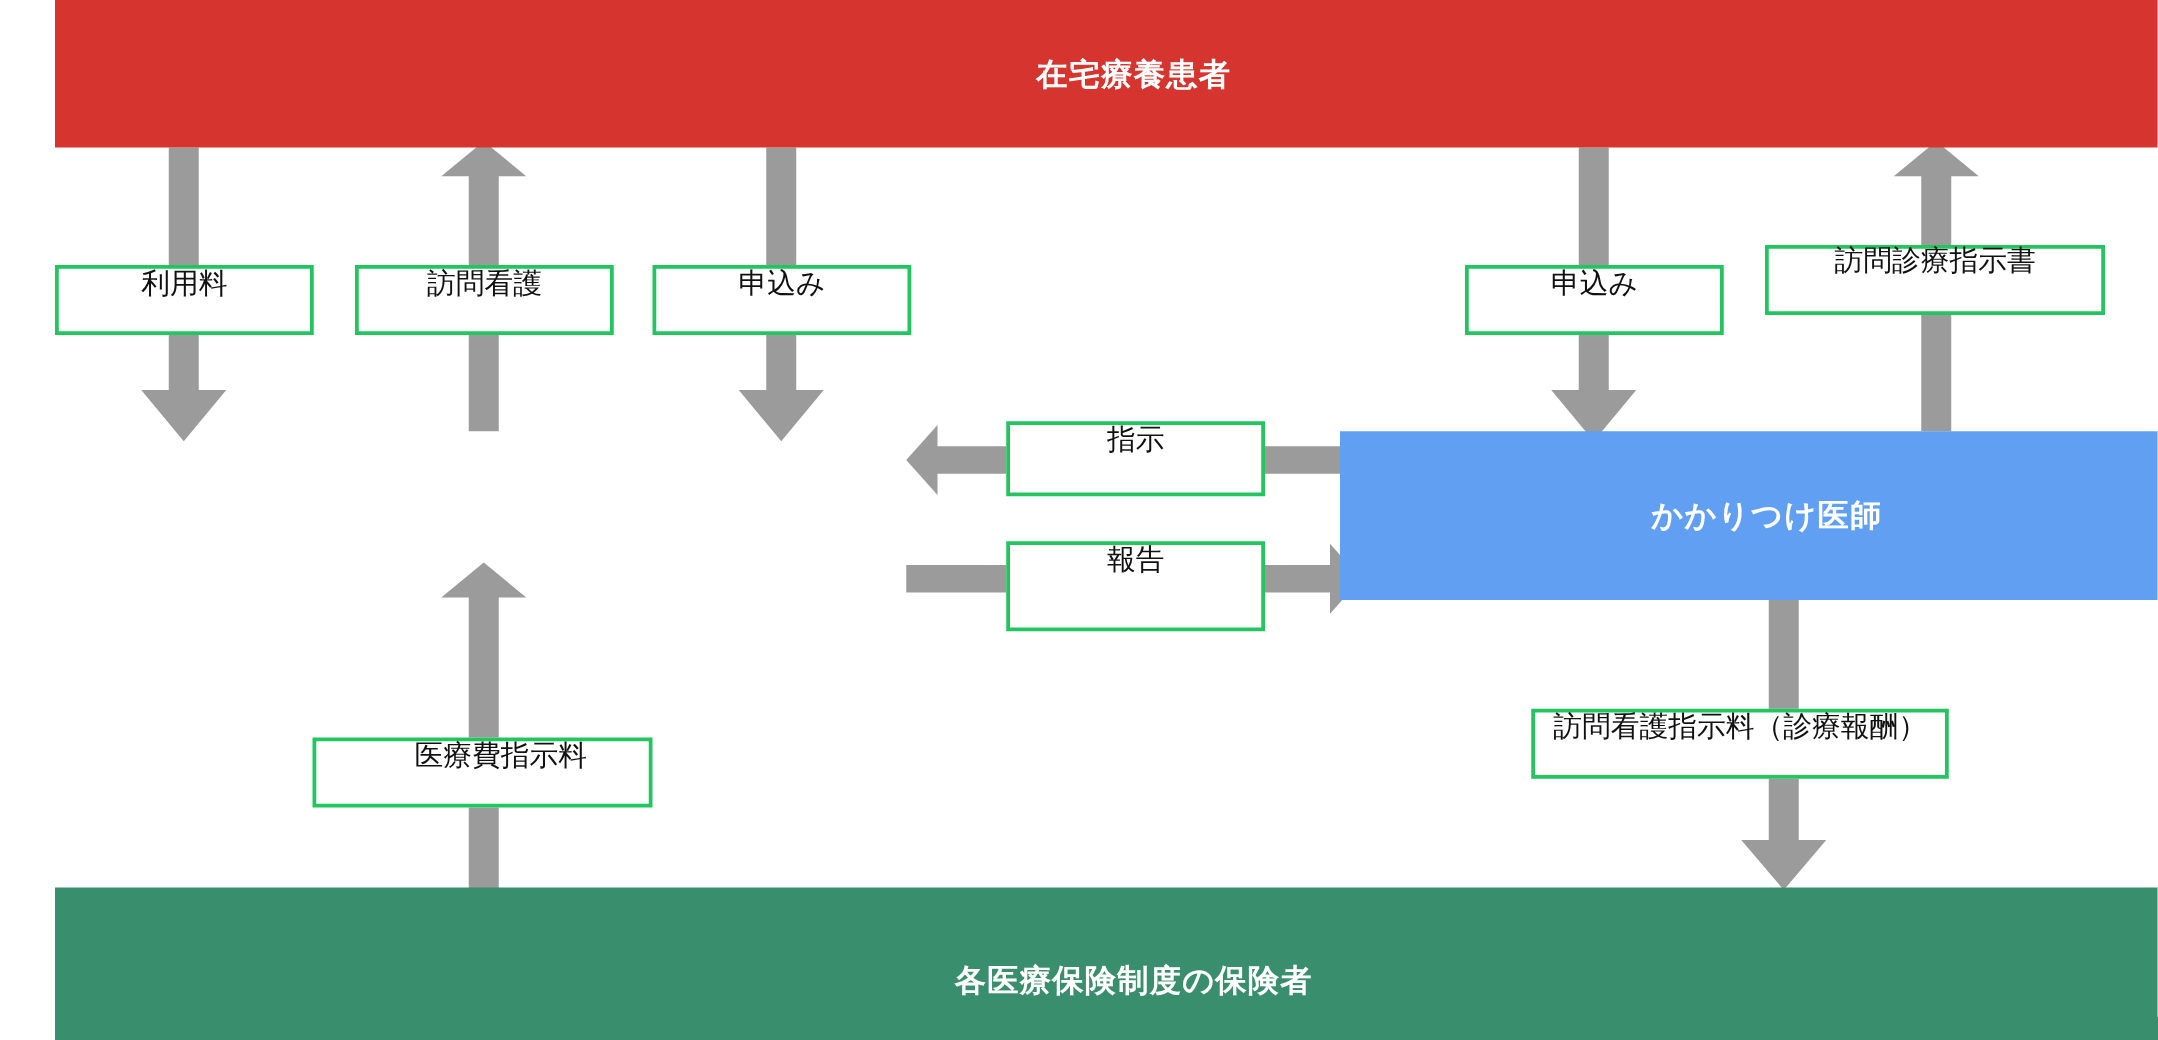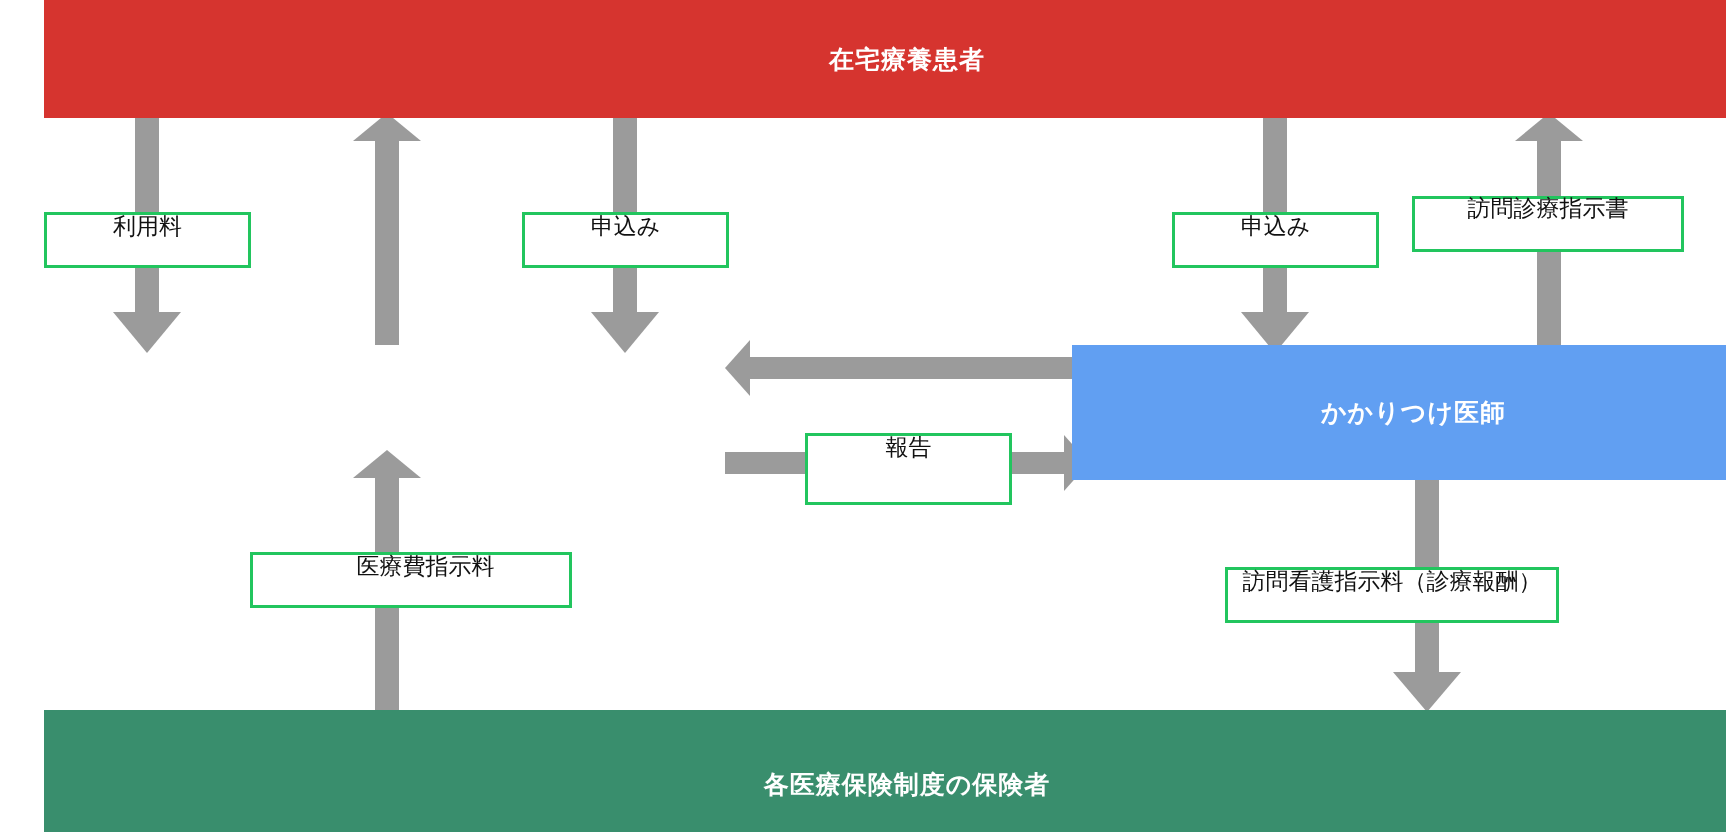--- a/index.html
+++ b/index.html
@@ -138,39 +138,45 @@
   </div>
 
   <div class="band" id="band-insurer" style="background:#398e6d;">
     <span class="band-label">各医療保険制度の保険者</span>
   </div>
 
   <div class="plate" style="left:0px; top:212px; width:207px; height:56px;">
     <span>利用料</span>
   </div>
 
+  <div class="plate" style="left:240px; top:212px; width:207px; height:56px;">
+    <span>訪問看護</span>
+  </div>
 
   <div class="plate" style="left:478px; top:212px; width:207px; height:56px;">
     <span>申込み</span>
   </div>
 
   <div class="plate" style="left:1128px; top:212px; width:207px; height:56px;">
     <span>申込み</span>
   </div>
 
   <div class="plate" style="left:1368px; top:196px; width:272px; height:56px;font-family:Liberation Mono, monospace;">
     <span>訪問診療指示書</span>
   </div>
 
+  <div class="plate" style="left:761px; top:337px; width:207px; height:60px;">
+    <span>指示</span>
+  </div>
 
   <div class="plate" style="left:761px; top:433px; width:207px; height:72px;">
     <span>報告</span>
   </div>
 
-  <div class="plate" style="left:206px; top:552px; width:322px; height:56px;padding-left:29px;">
+  <div class="plate" style="left:206px; top:590px; width:272px; height:56px;padding-left:29px;">
     <span>医療費指示料</span>
   </div>
 
   <div class="plate" style="left:1181px; top:567px; width:334px; height:56px;">
     <span>訪問看護指示料（診療報酬）</span>
   </div>
 
 </div>
 
 </body></html>

